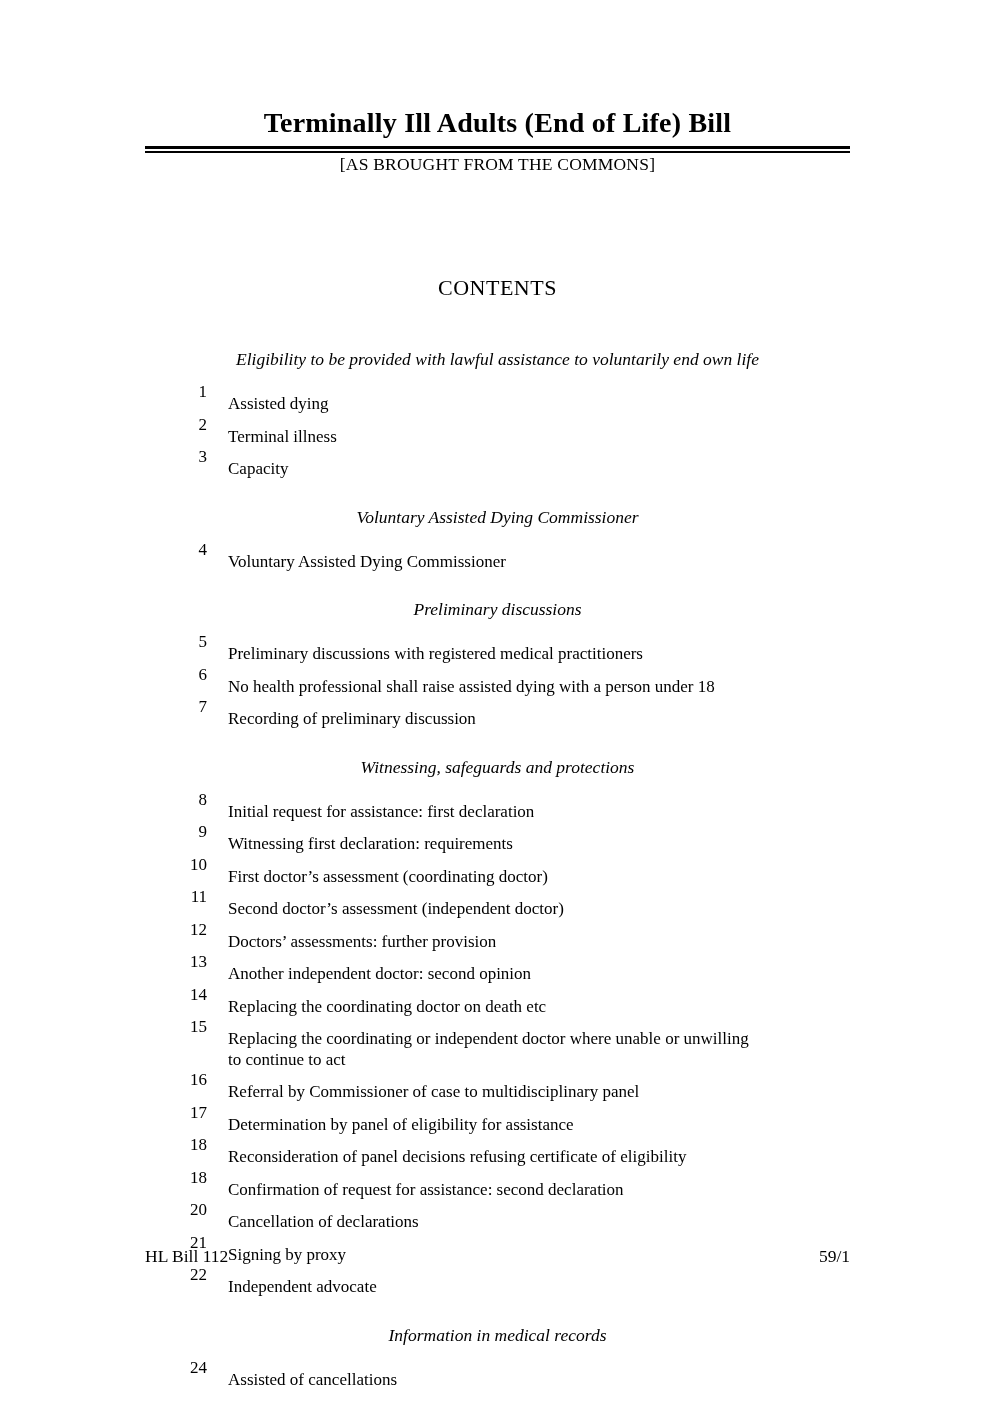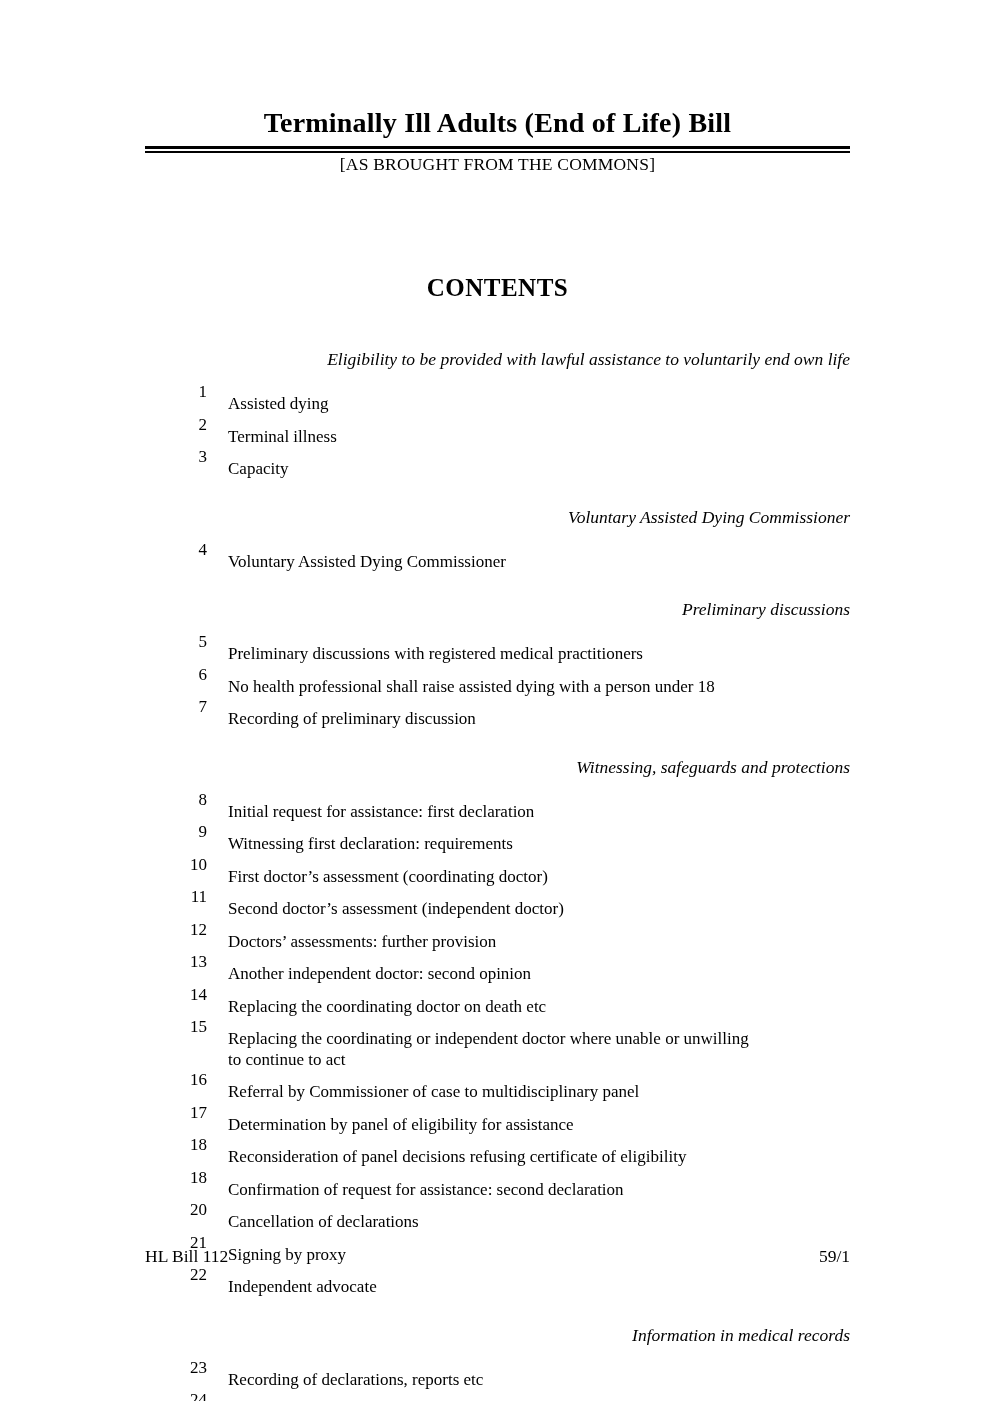--- a/index.html
+++ b/index.html
@@ -35,30 +35,30 @@
   }
   .subtitle {
     text-align: center;
     font-size: 17.5px;
     line-height: 22px;
     letter-spacing: 0.2px;
   }
   .contents-heading {
     margin-top: 100px;
     text-align: center;
-    font-size: 25px;
-    font-weight: 700;
+    font-size: 22px;
+    font-weight: 400;
     line-height: 26px;
     letter-spacing: 0.5px;
   }
   .sections { margin: 0; }
   .section { margin-top: 26px; }
   .section:first-child { margin-top: 47px; }
   .section-heading {
-    text-align: right;
+    text-align: center;
     font-style: italic;
     font-size: 17.5px;
     line-height: 22px;
     margin: 0 0 12px 0;
   }
   .section-items { margin: 0; }
   .toc-item {
     display: flex;
     font-size: 17px;
     line-height: 20.5px;
@@ -225,24 +225,20 @@
   <div class="toc-item">
     <span class="item-num">22</span>
     <span class="item-label">Independent advocate</span>
   </div>
 </div>
   </div>
 
   <div class="section">
     <div class="section-heading">Information in medical records</div>
     <div class="section-items">
-  <div class="toc-item">
-    <span class="item-num">23</span>
-    <span class="item-label">Recording of declarations, reports etc</span>
-  </div>
 
   <div class="toc-item">
     <span class="item-num">24</span>
     <span class="item-label">Assisted of cancellations</span>
   </div>
 </div>
   </div>
 </div>
 
   </div>

